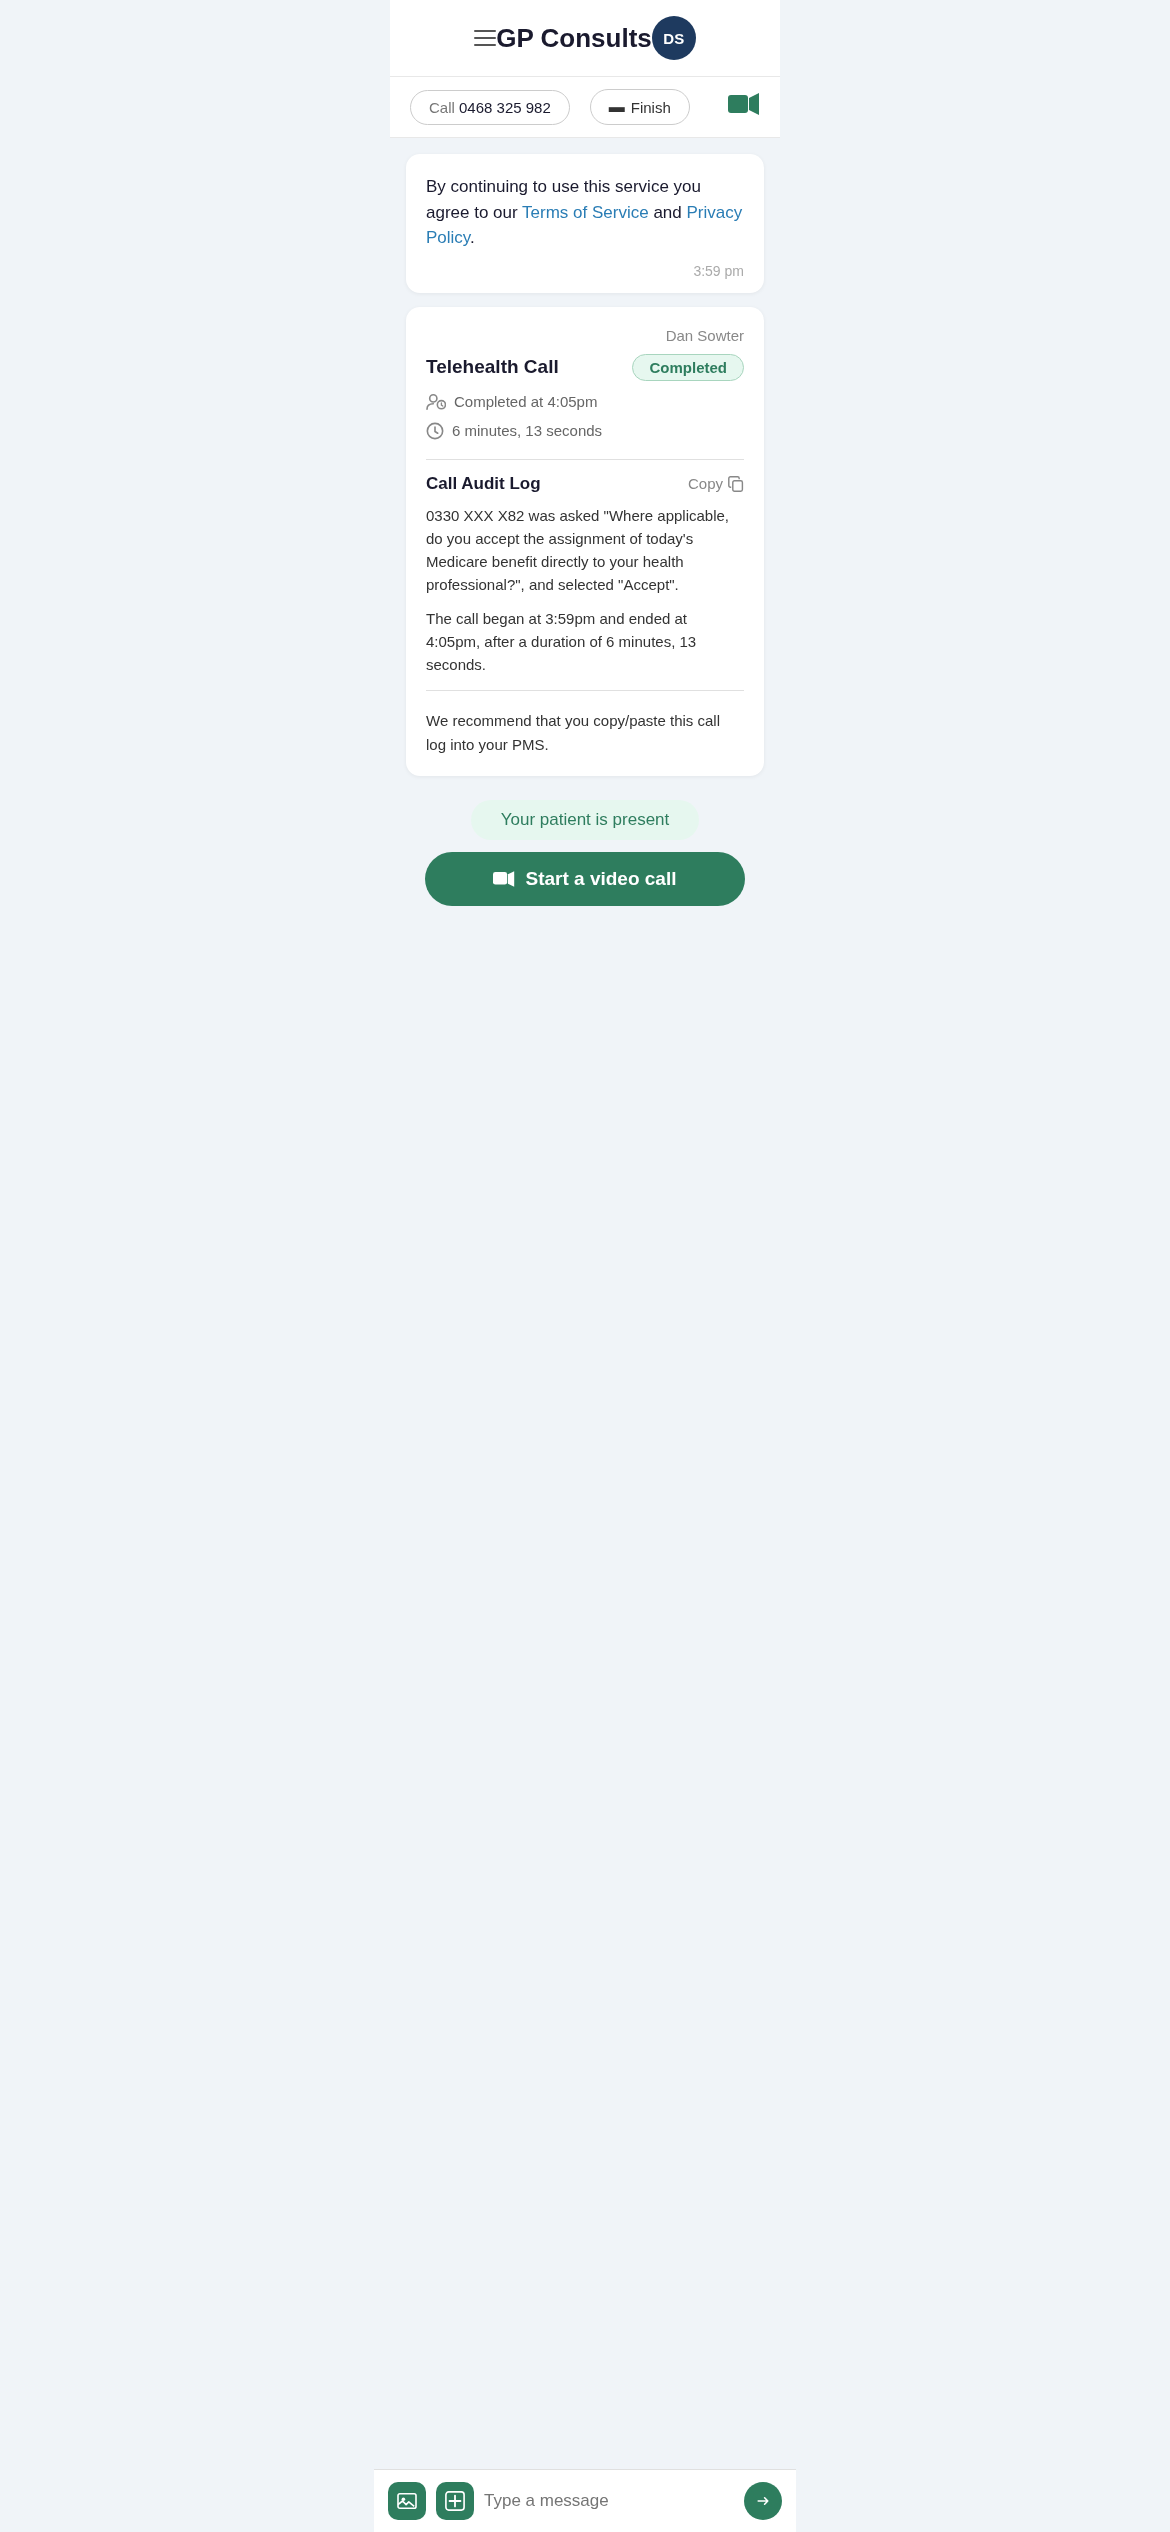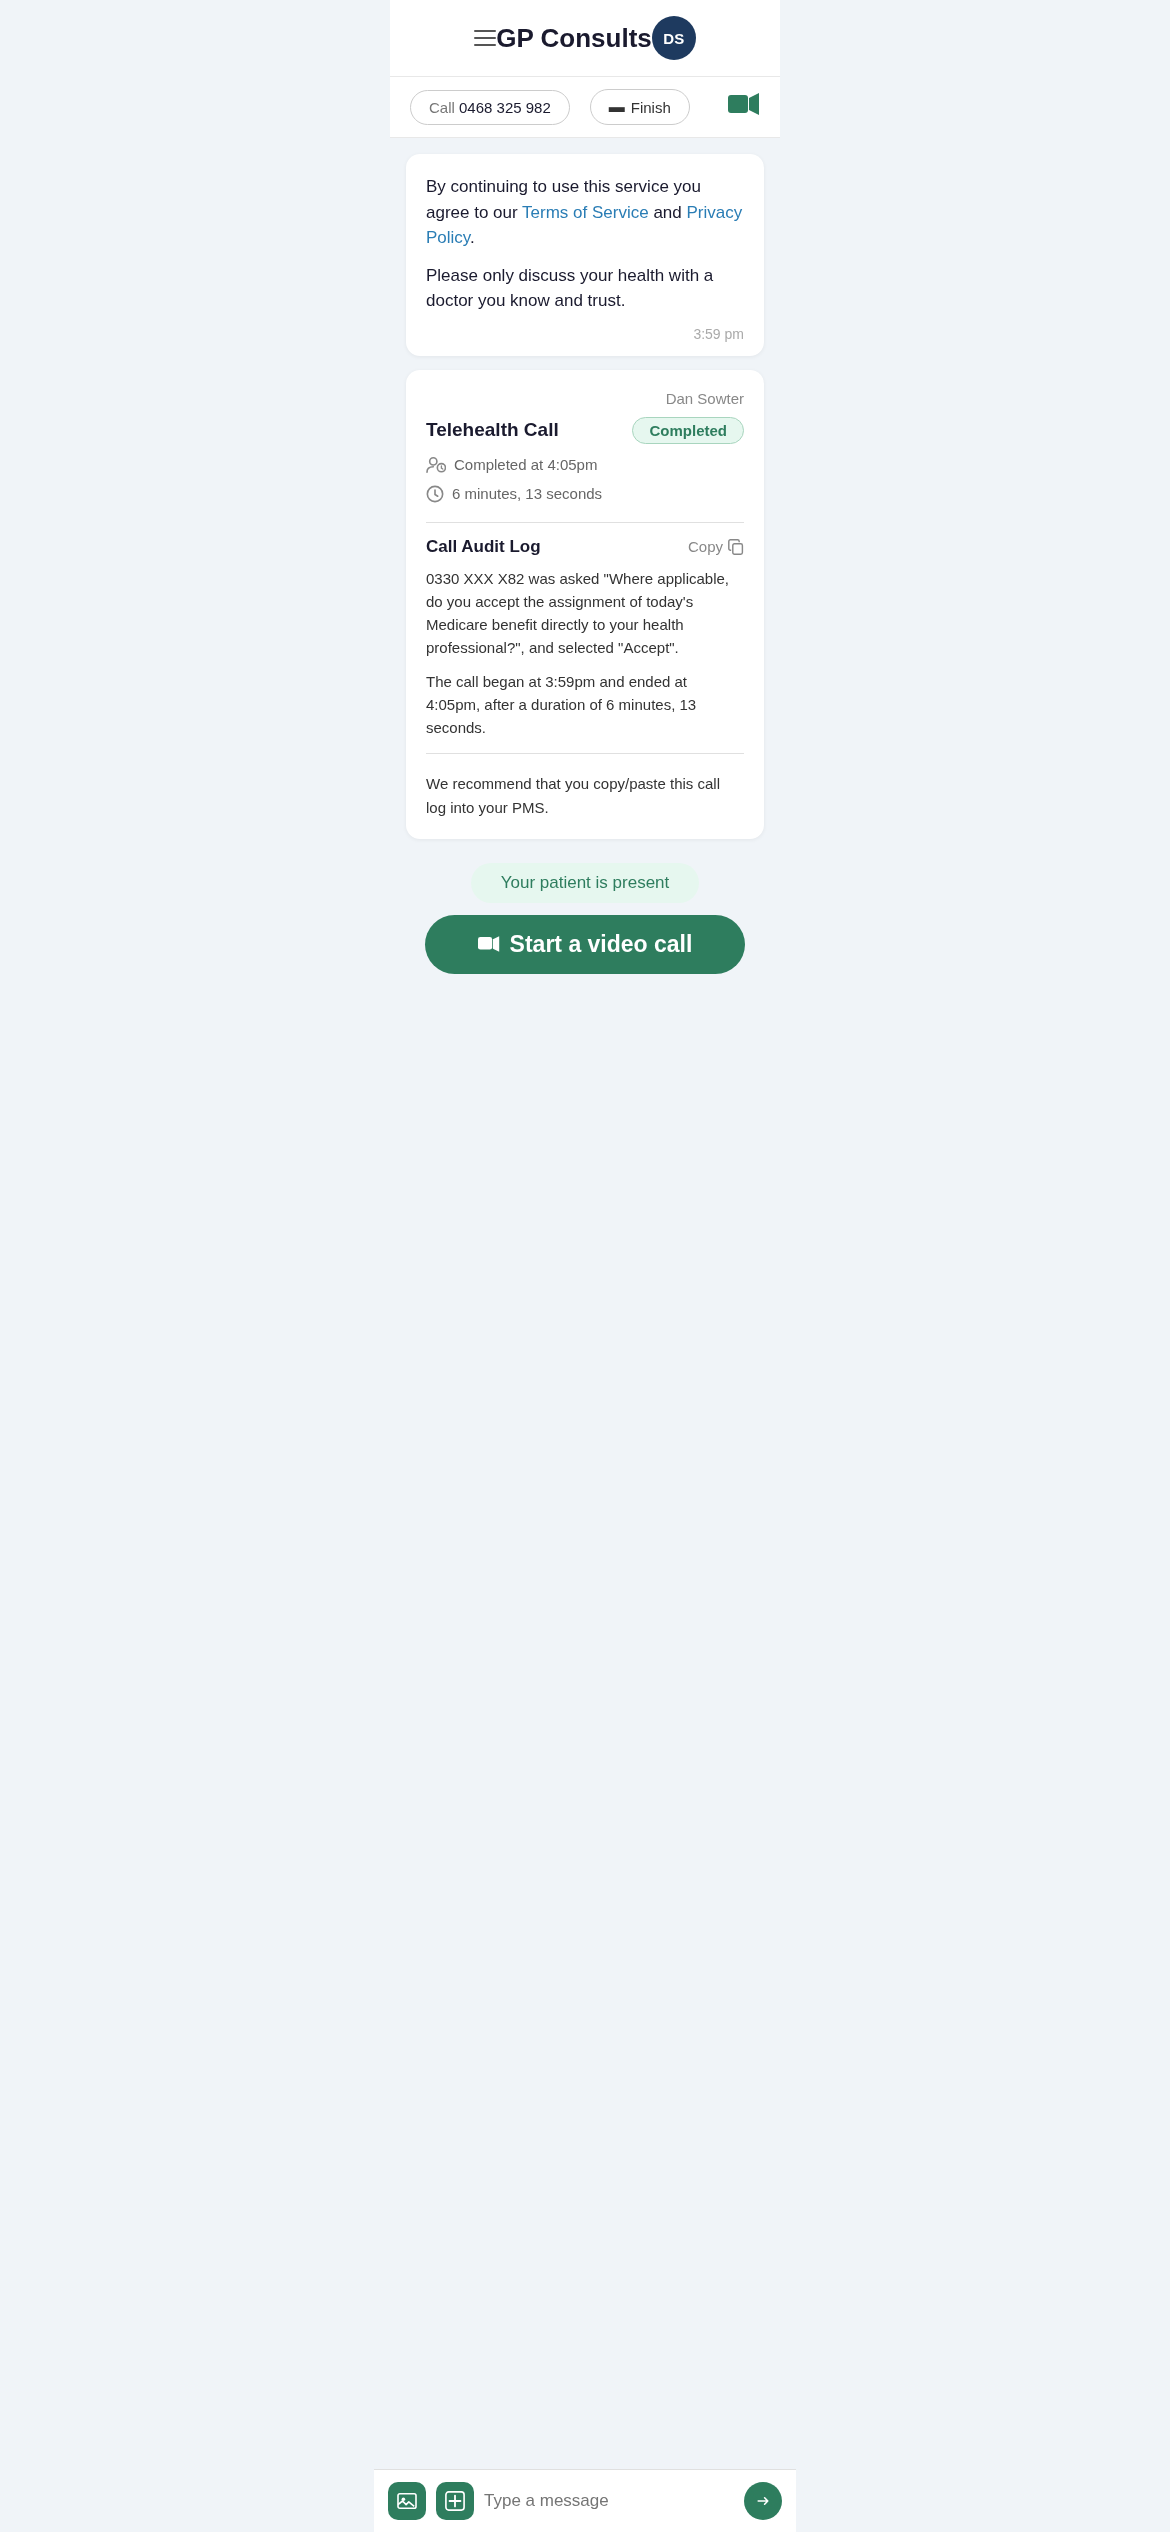--- a/index.html
+++ b/index.html
@@ -262,21 +262,21 @@
       color: #2e7d5e;
       font-weight: 500;
     }
 
     .btn-video-call {
       background: #2e7d5e;
       color: #fff;
       border: none;
       border-radius: 30px;
       padding: 16px 40px;
-      font-size: 23px;
+      font-size: 19px;
       font-weight: 600;
       cursor: pointer;
       display: flex;
       align-items: center;
       gap: 10px;
       width: 320px;
       justify-content: center;
     }
 
     
@@ -368,21 +368,20 @@
     </svg>
   </div>
 </div>
 
 <div class="chat-area">
 
   <div class="terms-card">
     <p>
       <span>By continuing to use this service you agree to our </span><a href="#">Terms of Service</a><span> and </span><a href="#">Privacy Policy</a><span>.</span>
     </p>
-    <p>Please only discuss your health with a doctor you know and trust.</p>
     <div class="terms-time">3:59 pm</div>
   </div>
 
   <div class="telehealth-card">
     <div class="card-user">Dan Sowter</div>
 
     <div class="telehealth-header">
       <span class="telehealth-title">Telehealth Call</span>
       <span class="badge-completed">Completed</span>
     </div>

